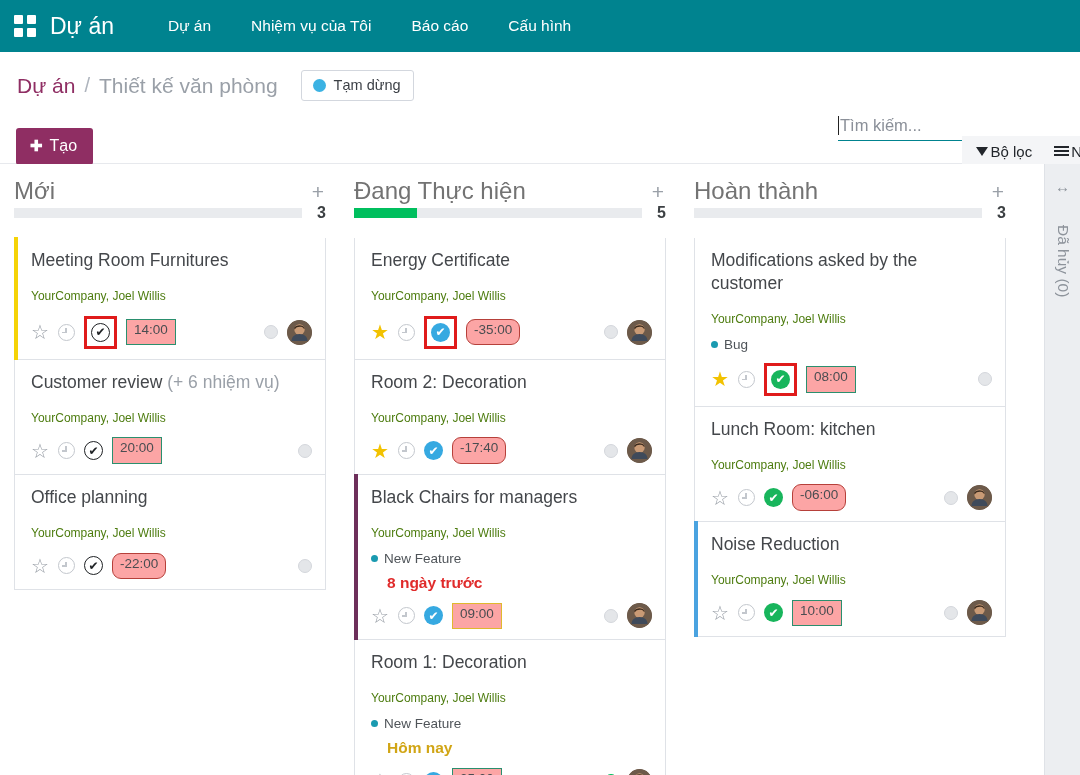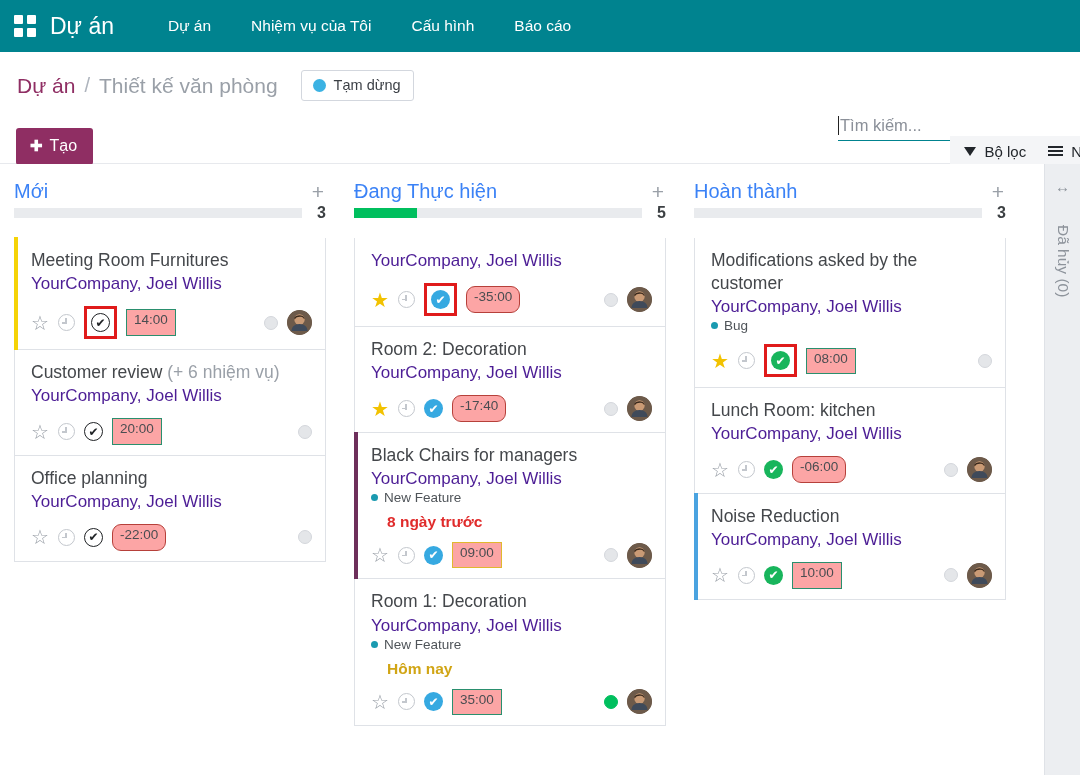--- a/index.html
+++ b/index.html
@@ -121,21 +121,21 @@
     align-items: center;
     height: 30px;
     padding: 0 0 0 14px;
     gap: 22px;
   }
   .tb-item {
     font-size: 15px;
     color: #22262b;
     display: flex;
     align-items: center;
-    gap: 8px;
+    gap: 2px;
     white-space: nowrap;
     cursor: pointer;
   }
   .funnel {
     width: 0; height: 0;
     border-left: 6px solid transparent;
     border-right: 6px solid transparent;
     border-top: 9px solid #22262b;
   }
   .burger {
@@ -156,21 +156,21 @@
     flex: 0 0 340px;
     padding: 0 14px;
     height: 611px;
   }
   .col-head {
     display: flex;
     align-items: center;
     padding: 14px 0 0 0;
     height: 40px;
   }
-  .col-title { font-size: 20px; color: #3b82f6; flex: 1; white-space: nowrap; }
+  .col-title { font-size: 24px; color: #737373; flex: 1; white-space: nowrap; }
   .col-plus {
     color: #9aa0a8;
     font-size: 21px;
     line-height: 1;
     cursor: pointer;
     padding-right: 2px;
   }
   .col-meter {
     display: flex;
     align-items: center;
@@ -209,32 +209,32 @@
   .card.stripe-yellow::before { background: #f5d307; }
   .card.stripe-purple::before { background: #6d2f5b; }
   .card.stripe-blue::before { background: #4aa3e0; }
 
   .card-title {
     font-size: 17.5px;
     color: #44474b;
     line-height: 1.32;
   }
   .card-sub {
-    font-size: 17px;
-    color: #4c1d95;
+    font-size: 12px;
+    color: #4d7c0f;
     line-height: 1.3;
-    margin-top: 1px;
+    margin-top: 17px;
   }
   .subtask-note { color: #9aa0a8; }
 
   .tag {
     display: flex;
     align-items: center;
     gap: 6px;
-    margin-top: 0;
+    margin-top: 9px;
     font-size: 13.5px;
     color: #4f5459;
   }
   .tag .tdot {
     width: 7px; height: 7px; border-radius: 50%;
     background: #1a9ab0;
     display: inline-block;
   }
   .deadline {
     margin-top: 8px;
@@ -347,22 +347,22 @@
 <div class="navbar">
   <div class="apps-icon">
     <i></i>
       <i></i>
       <i></i>
       <i></i>
   </div>
   <div class="brand">Dự án</div>
   <a class="nav-link">Dự án</a>
   <a class="nav-link">Nhiệm vụ của Tôi</a>
+  <a class="nav-link">Báo cáo</a>
   <a class="nav-link">Cấu hình</a>
-  <a class="nav-link">Báo cáo</a>
 </div>
 
 <div class="control">
   <div class="breadcrumb">
     <span class="bc-root">Dự án</span>
     <span class="bc-sep">/</span>
     <span class="bc-current">Thiết kế văn phòng</span>
     <span class="stage-badge">
       <span class="dot-blue"></span>
       <span>Tạm dừng</span>
@@ -464,20 +464,21 @@
           <div class="col-title">Đang Thực hiện</div>
           <div class="col-plus">+</div>
         </div>
         <div class="col-meter">
           <div class="bar">
             <i style="width: 22%;"></i>
           </div>
           <div class="col-count">5</div>
         </div>
         <div class="card">
+          <div class="card-title">Energy Certificate</div>
           <div class="card-sub">YourCompany, Joel Willis</div>
           <div class="card-foot">
             <span class="star filled">★</span>
             <span class="clock"></span>
             <span class="chk-wrap hl">
               <span class="chk blue">✔</span>
             </span>
             <span class="time neg">-35:00</span>
             <span class="spacer"></span>
             <span class="status-dot"></span>

